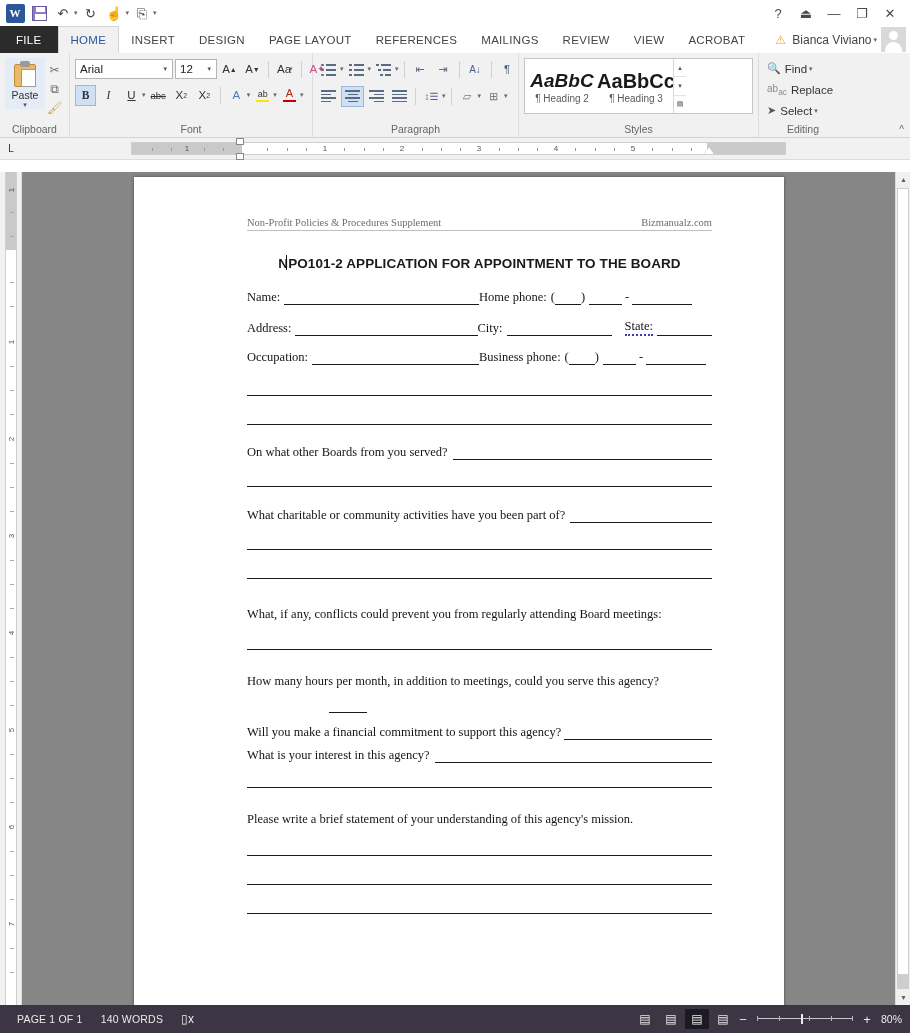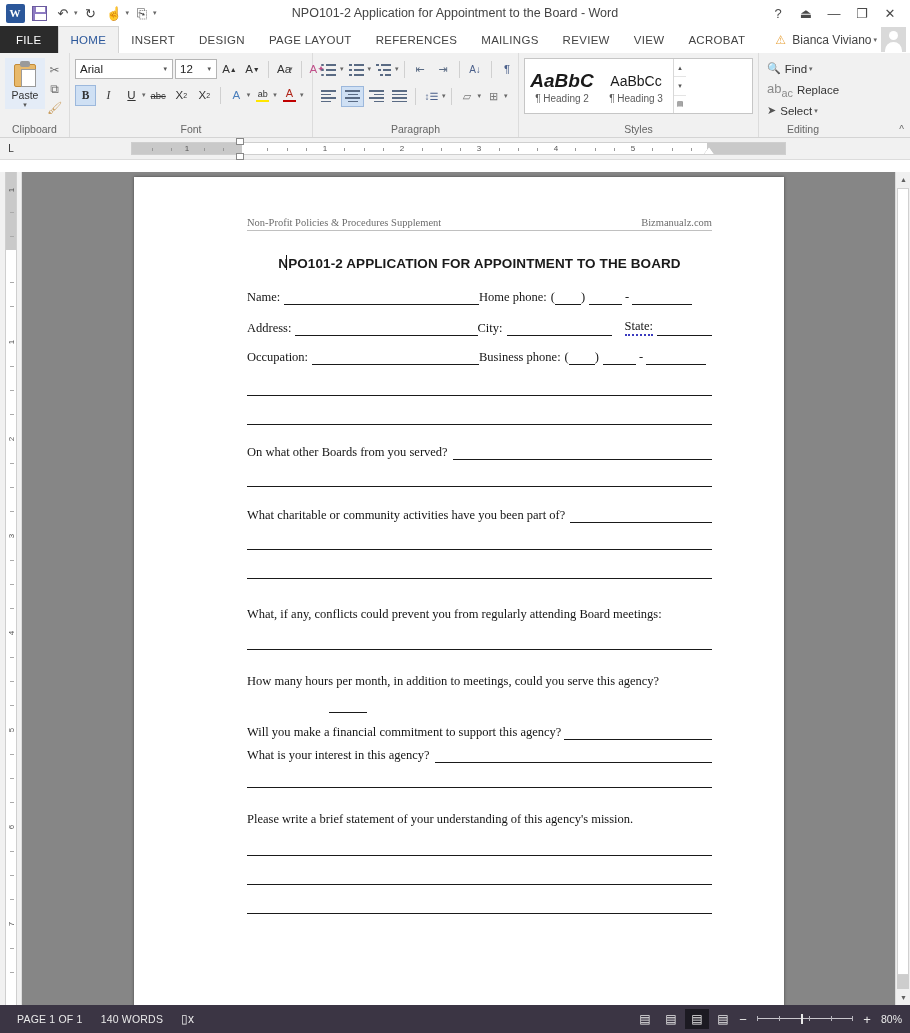--- a/index.html
+++ b/index.html
@@ -196,21 +196,20 @@
         <div class="save-ic"></div>
       </div>
     <div class="qat-btn">↶</div>
     <span class="tiny-caret">▾</span>
     <div class="qat-btn">↻</div>
     <div class="qat-btn">☝</div>
     <span class="tiny-caret">▾</span>
     <div class="qat-btn">⎘</div>
     <span class="tiny-caret">▾</span>
   </div>
-  <div class="win-title">NPO101-2 Application for Appointment to the Board - Word</div>
   <div class="win-ctl">
     <span>?</span>
     <span>⏏</span>
     <span>—</span>
     <span>❐</span>
     <span>✕</span>
   </div>
 </div>
 
 <div class="tabrow">
@@ -409,42 +408,42 @@
   </div>
 
   <div class="grp" style="width:240px">
     <div class="grp-body">
       <div class="gallery" style="width:230px">
         <div class="styleitem">
           <span class="big" style="font-style:italic;font-weight:bold">AaBbC</span>
           <span class="nm">¶ Heading 2</span>
         </div>
         <div class="styleitem">
-          <span class="big" style="font-weight:normal;font-size:14px">AaBbCc</span>
+          <span class="big" style="font-weight:bold;font-size:20px">AaBbCc</span>
           <span class="nm">¶ Heading 3</span>
         </div>
         <div class="gal-scroll">
           <div>▴</div>
           <div>▾</div>
           <div style="border-bottom:none">▤</div>
         </div>
       </div>
     </div>
     <div class="grp-label">Styles</div>
   </div>
 
   <div class="grp" style="width:88px;border-right:none">
     <div class="grp-body" style="flex-direction:column;gap:2px;padding-top:4px">
       <div class="edit-item">
         <span style="color:#3a6ea5;font-size:11px">🔍</span>
         <span>Find</span>
         <span class="tiny-caret">▾</span>
       </div>
       <div class="edit-item">
-        <span style="color:#8a8a8a;font-size:13px">ab<sub>ac</sub></span>
+        <span style="color:#8a8a8a;font-size:10px">ab<sub>ac</sub></span>
         <span>Replace</span>
       </div>
       <div class="edit-item">
         <span style="color:#555;font-size:11px">➤</span>
         <span>Select</span>
         <span class="tiny-caret">▾</span>
       </div>
     </div>
     <div class="grp-label">Editing</div>
   </div>

